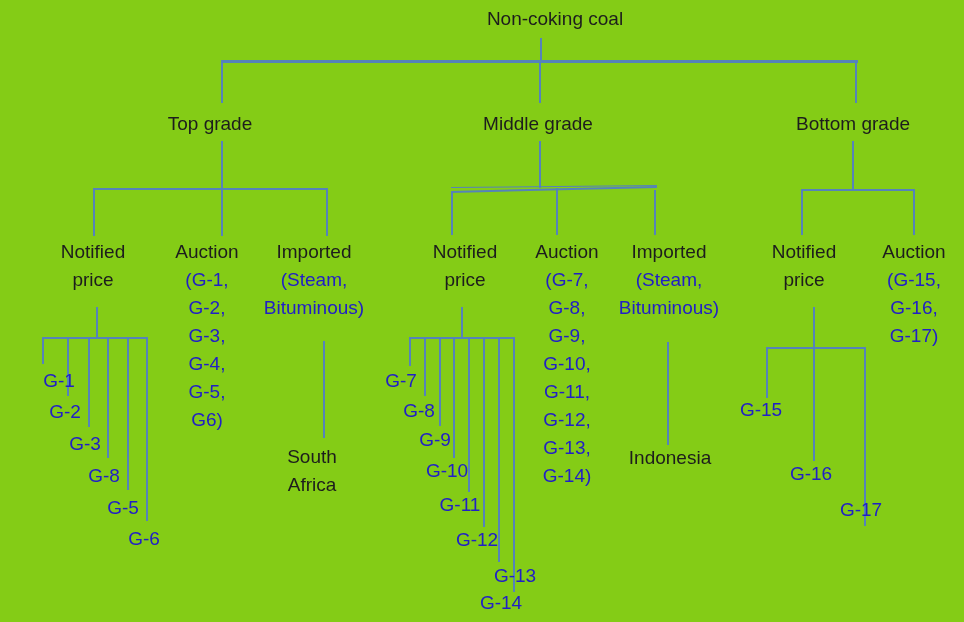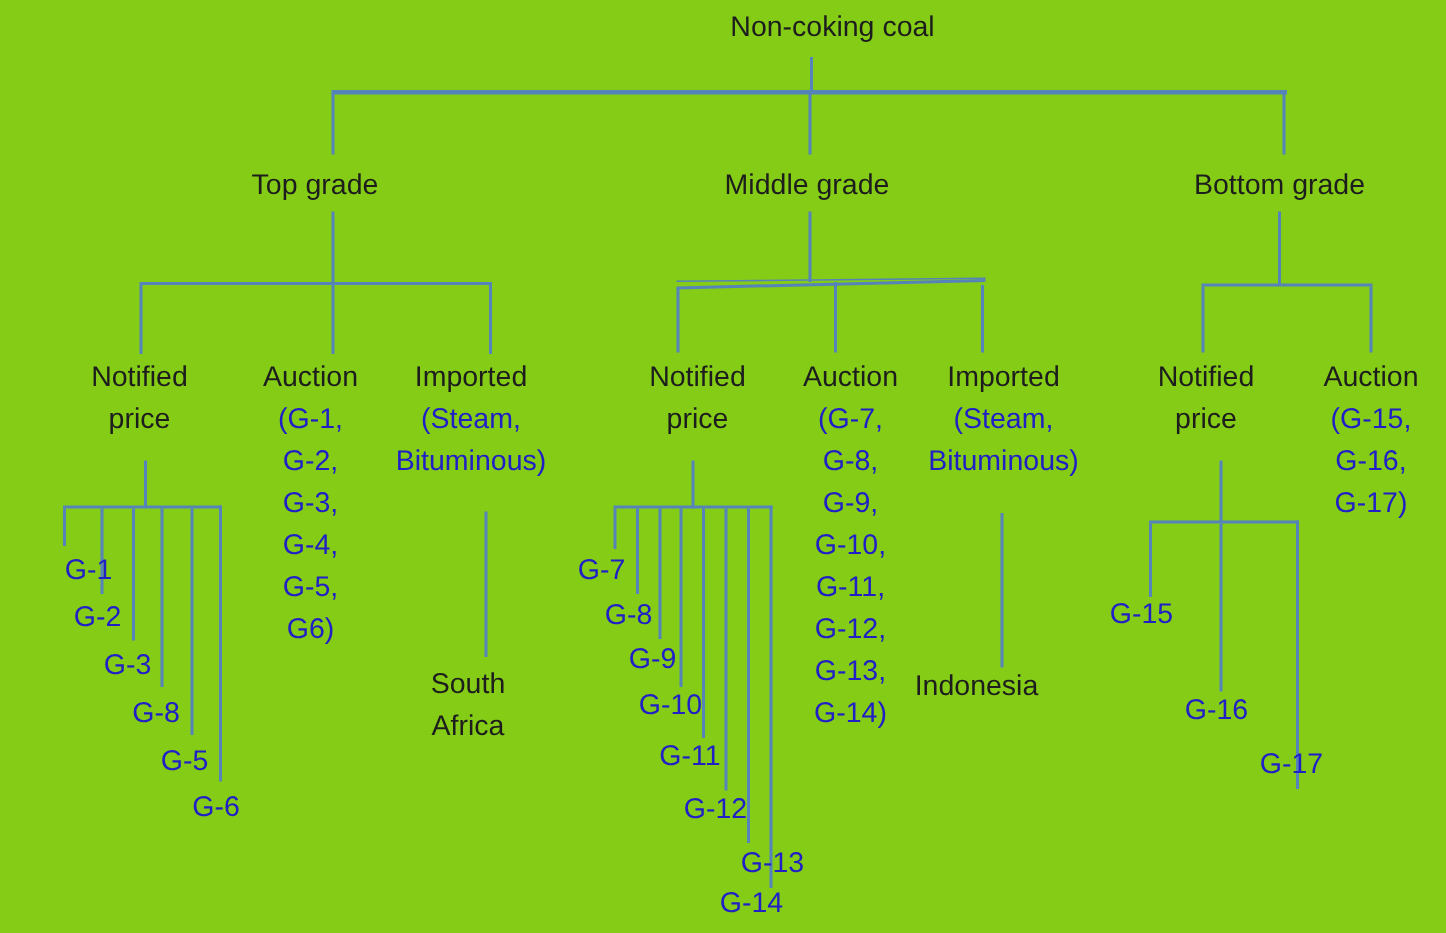--- a/index.html
+++ b/index.html
@@ -128,21 +128,21 @@
     <div class="blue">G-11,</div>
     <div class="blue">G-12,</div>
     <div class="blue">G-13,</div>
     <div class="blue">G-14)</div>
   </div>
   <div class="lbl" style="left:669px; top:238px;">
     <div>Imported</div>
     <div class="blue">(Steam,</div>
     <div class="blue">Bituminous)</div>
   </div>
-  <div class="lbl" style="left:651px; top:444px;">
+  <div class="lbl" style="left:670px; top:444px;">
     <div>Indonesia</div>
   </div>
 
   <div class="g" style="left:401px; top:381px;">G-7</div>
   <div class="g" style="left:419px; top:411px;">G-8</div>
   <div class="g" style="left:435px; top:440px;">G-9</div>
   <div class="g" style="left:447px; top:471px;">G-10</div>
   <div class="g" style="left:460px; top:505px;">G-11</div>
   <div class="g" style="left:477px; top:540px;">G-12</div>
   <div class="g" style="left:515px; top:576px;">G-13</div>

